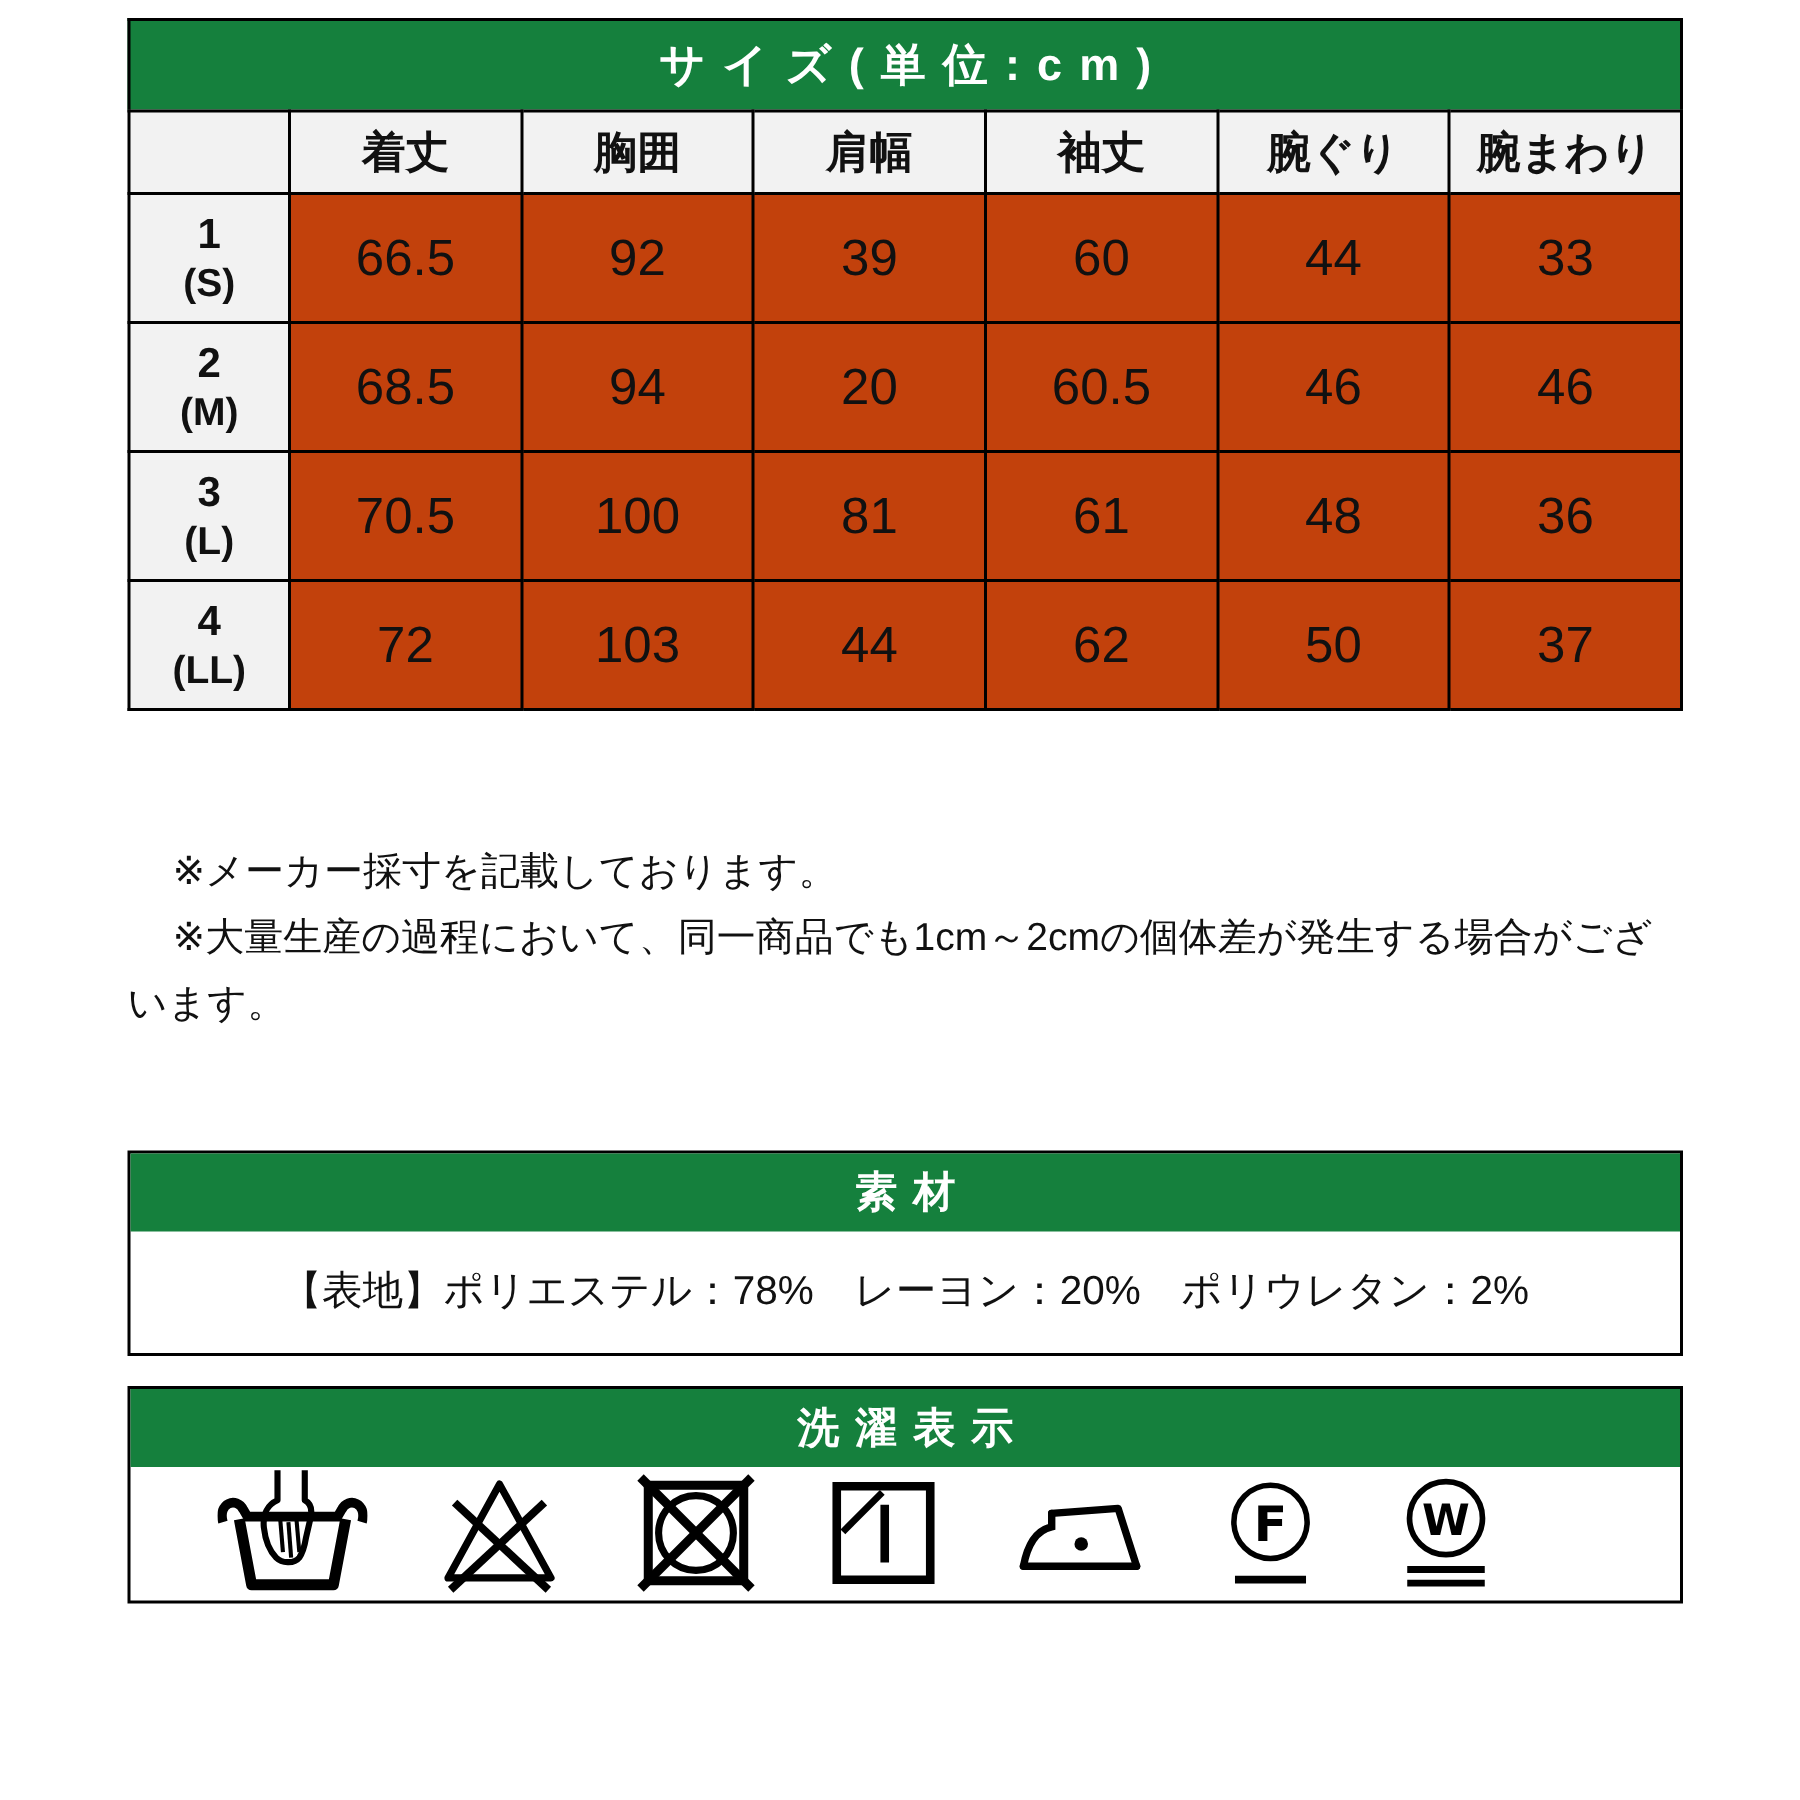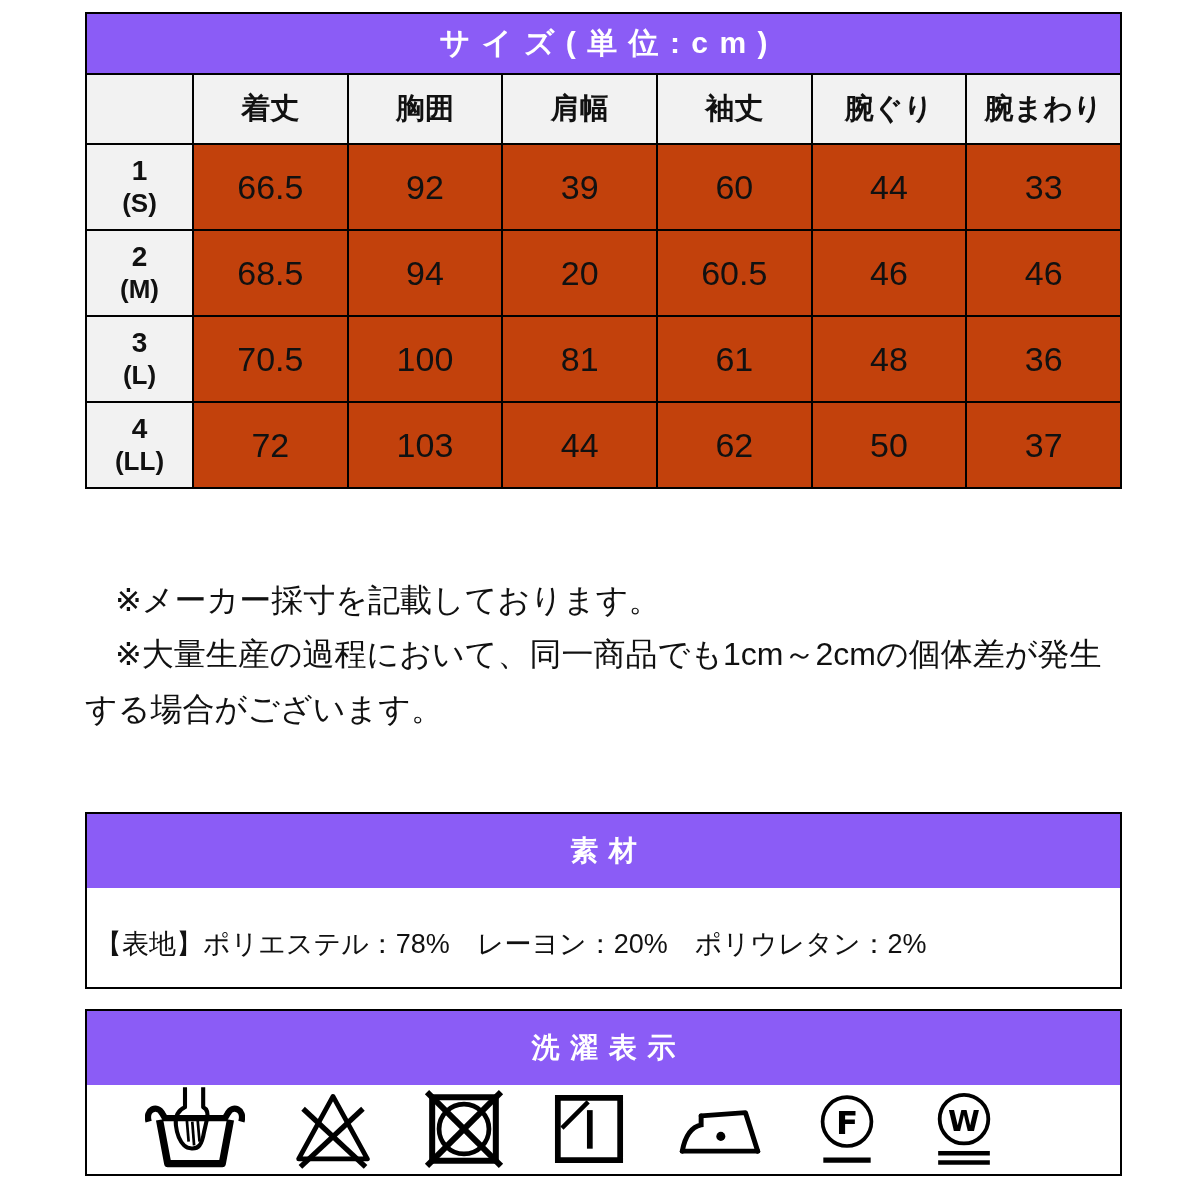--- a/index.html
+++ b/index.html
@@ -8,52 +8,52 @@
     width:1200px; height:1200px;
     font-family:"Liberation Sans","DejaVu Sans",sans-serif;
     color:#111;
     position:relative;
     overflow:hidden;
   }
   .content { position:absolute; top:12px; left:85px; width:1037px; }
 
   
   .bar {
-    background:#8b5cf6; color:#fff;
+    background:#15803d; color:#fff;
     display:flex; align-items:center; justify-content:center;
     font-weight:bold; letter-spacing:0.38em; padding-left:0.38em;
   }
   .size-title-bar { height:61px; font-size:30px; border:2px solid #000; border-bottom:none; }
   table.size-table { width:100%; border-collapse:collapse; table-layout:fixed; }
   .size-table th, .size-table td {
     border:2px solid #000; text-align:center; vertical-align:middle;
   }
   .size-table col.c-label { width:107px; }
   .size-table thead th {
-    height:70px; background:#f2f2f2;
+    height:55px; background:#f2f2f2;
     font-size:29px; font-weight:bold;
   }
   .size-table tbody tr { height:86px; }
   .size-table tbody th.row-label {
     background:#f2f2f2; font-weight:bold; line-height:1.22; padding:4px 0;
   }
   .row-label .num { font-size:28px; }
   .row-label .sz  { font-size:26px; }
   .size-table tbody td { background:#c2410c; font-size:34px; font-weight:400; }
 
   
-  .notes { margin-top:84px; font-size:32px; color:#111; }
+  .notes { margin-top:84px; font-size:26px; color:#111; }
   .note { text-indent:30px; line-height:1.7; }
   .note + .note { }
 
   
   .section { border:2px solid #000; }
   .material-section { margin-top:76px; }
-  .section-bar { height:74px; font-size:28px; }
-  .material-body { padding:34px 8px 19px; font-size:27px; line-height:1.68; }
+  .section-bar { height:52px; font-size:28px; }
+  .material-body { padding:17px 8px 19px; text-align:center; font-size:27px; line-height:1.68; }
 
   .laundry-section { margin-top:20px; }
   .laundry-body {
     height:89px; display:flex; align-items:center;
     justify-content:space-between; padding:0 118px 0 58px;
   }
   .sym { display:block; }
   .sym path, .sym circle.o, .sym line { fill:none; stroke:#000; }
   .sym text {
     font-family:"DejaVu Sans","Liberation Sans",sans-serif;

